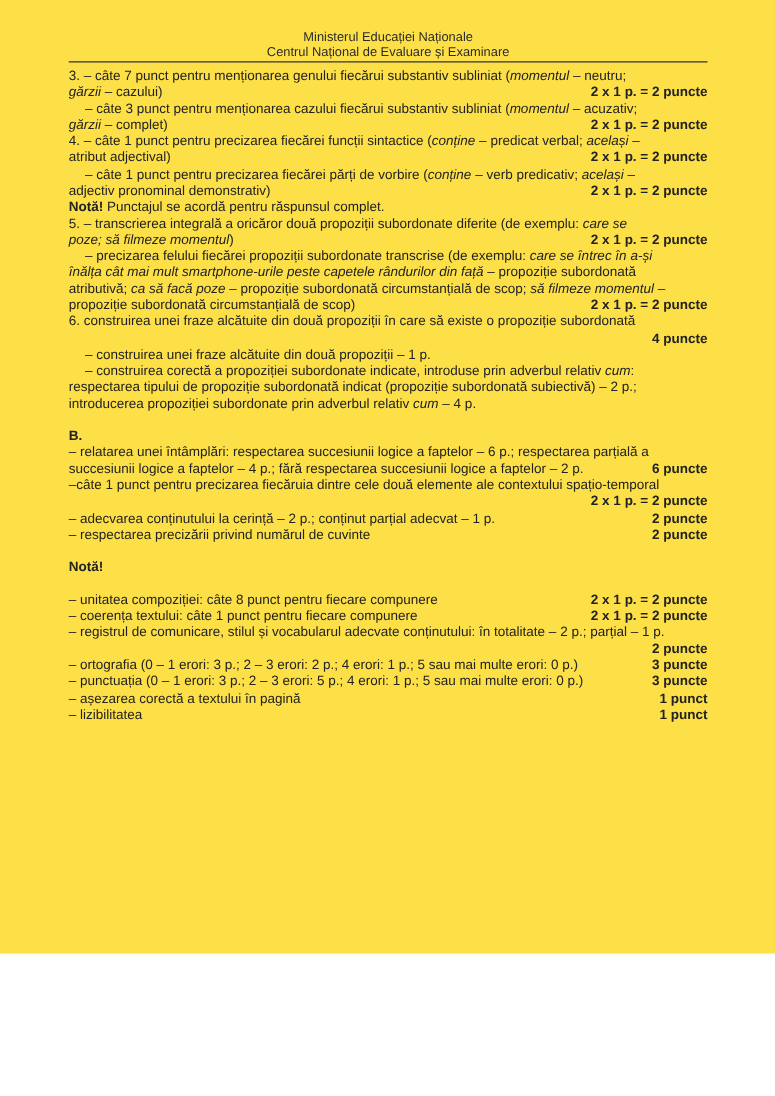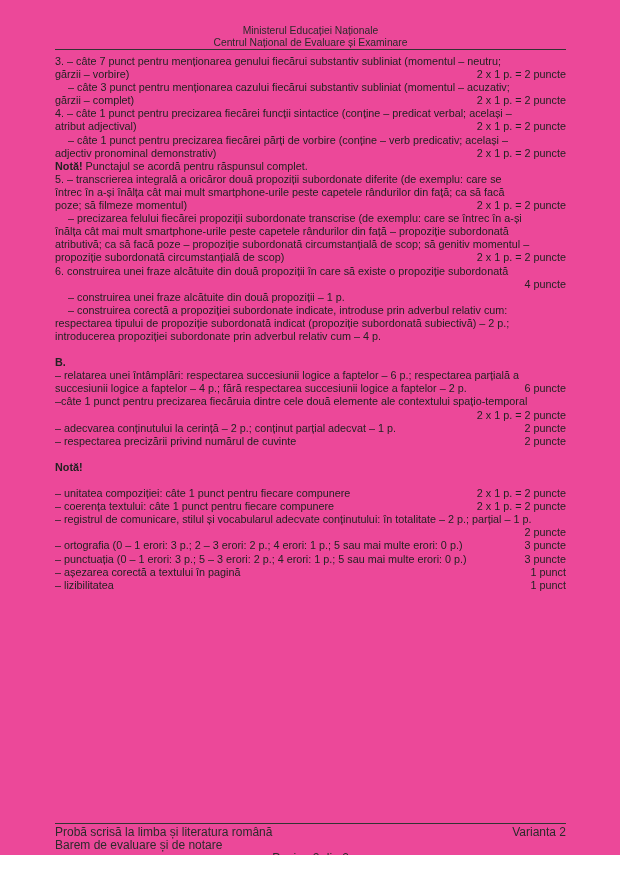--- a/index.html
+++ b/index.html
@@ -1,20 +1,20 @@
 <!DOCTYPE html>
 <html><head>
 <meta charset="utf-8">
 <style>
   html, body { margin: 0; padding: 0; background: #ffffff; }
   .page {
     position: relative;
     width: 620px;
-    height: 855px;
-    background: #ec4899;
+    height: 763px;
+    background: #fde047;
     font-family: "Liberation Sans", sans-serif;
     color: #222222;
     overflow: hidden;
   }
   .doc-header {
     position: absolute;
     top: 25px;
     left: 55px;
     width: 511px;
     text-align: center;
@@ -42,24 +42,24 @@
     align-items: baseline;
     height: 13.1px;
     line-height: 13.1px;
     white-space: pre;
   }
   .line .left { white-space: pre; }
   .line.ind .left { padding-left: 13px; }
   .score {
     margin-left: auto;
     padding-left: 6px;
-    font-weight: 400;
+    font-weight: 700;
     white-space: pre;
   }
-  .it { }
+  .it { font-style: italic; }
   .bd { font-weight: 700; }
   .blank { height: 13.1px; }
   .footer-rule {
     position: absolute;
     left: 55px;
     top: 823px;
     width: 511px;
     height: 0;
     border-top: 1.2px solid #333333;
   }
@@ -82,58 +82,57 @@
 
   <div class="doc-header">
     <div>Ministerul Educației Naționale</div>
     <div>Centrul Național de Evaluare și Examinare</div>
   </div>
 
   <div class="head-rule"></div>
 
   <div class="content" id="doc-lines">
       <div class="line"><span class="left"><span>3. – câte 7 punct pentru menționarea genului fiecărui substantiv subliniat (</span><span class="it">momentul</span><span> – neutru;</span></span></div>
-      <div class="line"><span class="left"><span class="it">gărzii</span><span> – vorbire)</span></span><span class="score">2 x 1 p. = 2 puncte</span></div>
+      <div class="line"><span class="left"><span class="it">gărzii</span><span> – cazului)</span></span><span class="score">2 x 1 p. = 2 puncte</span></div>
       <div class="line ind"><span class="left"><span>– câte 3 punct pentru menționarea cazului fiecărui substantiv subliniat (</span><span class="it">momentul</span><span> – acuzativ;</span></span></div>
       <div class="line"><span class="left"><span class="it">gărzii</span><span> – complet)</span></span><span class="score">2 x 1 p. = 2 puncte</span></div>
       <div class="line"><span class="left"><span>4. – câte 1 punct pentru precizarea fiecărei funcții sintactice (</span><span class="it">conține</span><span> – predicat verbal; </span><span class="it">același</span><span> –</span></span></div>
       <div class="line"><span class="left"><span>atribut adjectival)</span></span><span class="score">2 x 1 p. = 2 puncte</span></div>
       <div class="line ind"><span class="left"><span>– câte 1 punct pentru precizarea fiecărei părți de vorbire (</span><span class="it">conține</span><span> – verb predicativ; </span><span class="it">același</span><span> –</span></span></div>
       <div class="line"><span class="left"><span>adjectiv pronominal demonstrativ)</span></span><span class="score">2 x 1 p. = 2 puncte</span></div>
       <div class="line"><span class="left"><span class="bd">Notă!</span><span> Punctajul se acordă pentru răspunsul complet.</span></span></div>
       <div class="line"><span class="left"><span>5. – transcrierea integrală a oricăror două propoziții subordonate diferite (de exemplu: </span><span class="it">care se</span></span></div>
-      <div class="line"><span class="left"><span class="it">întrec în a-și înălța cât mai mult smartphone-urile peste capetele rândurilor din față; ca să facă</span></span></div>
       <div class="line"><span class="left"><span class="it">poze; să filmeze momentul</span><span>)</span></span><span class="score">2 x 1 p. = 2 puncte</span></div>
       <div class="line ind"><span class="left"><span>– precizarea felului fiecărei propoziții subordonate transcrise (de exemplu: </span><span class="it">care se întrec în a-și</span></span></div>
       <div class="line"><span class="left"><span class="it">înălța cât mai mult smartphone-urile peste capetele rândurilor din față</span><span> – propoziție subordonată</span></span></div>
-      <div class="line"><span class="left"><span>atributivă; </span><span class="it">ca să facă poze</span><span> – propoziție subordonată circumstanțială de scop; </span><span class="it">să genitiv momentul</span><span> –</span></span></div>
+      <div class="line"><span class="left"><span>atributivă; </span><span class="it">ca să facă poze</span><span> – propoziție subordonată circumstanțială de scop; </span><span class="it">să filmeze momentul</span><span> –</span></span></div>
       <div class="line"><span class="left"><span>propoziție subordonată circumstanțială de scop)</span></span><span class="score">2 x 1 p. = 2 puncte</span></div>
       <div class="line"><span class="left"><span>6. construirea unei fraze alcătuite din două propoziții în care să existe o propoziție subordonată</span></span></div>
       <div class="line"><span class="score">4 puncte</span></div>
       <div class="line ind"><span class="left"><span>– construirea unei fraze alcătuite din două propoziții – 1 p.</span></span></div>
       <div class="line ind"><span class="left"><span>– construirea corectă a propoziției subordonate indicate, introduse prin adverbul relativ </span><span class="it">cum</span><span>:</span></span></div>
       <div class="line"><span class="left"><span>respectarea tipului de propoziție subordonată indicat (propoziție subordonată subiectivă) – 2 p.;</span></span></div>
       <div class="line"><span class="left"><span>introducerea propoziției subordonate prin adverbul relativ </span><span class="it">cum</span><span> – 4 p.</span></span></div>
       <div class="line blank"></div>
       <div class="line"><span class="left"><span class="bd">B.</span></span></div>
       <div class="line"><span class="left"><span>– relatarea unei întâmplări: respectarea succesiunii logice a faptelor – 6 p.; respectarea parțială a</span></span></div>
       <div class="line"><span class="left"><span>succesiunii logice a faptelor – 4 p.; fără respectarea succesiunii logice a faptelor – 2 p.</span></span><span class="score">6 puncte</span></div>
       <div class="line"><span class="left"><span>–câte 1 punct pentru precizarea fiecăruia dintre cele două elemente ale contextului spațio-temporal</span></span></div>
       <div class="line"><span class="left"></span><span class="score">2 x 1 p. = 2 puncte</span></div>
       <div class="line"><span class="left"><span>– adecvarea conținutului la cerință – 2 p.; conținut parțial adecvat – 1 p.</span></span><span class="score">2 puncte</span></div>
       <div class="line"><span class="left"><span>– respectarea precizării privind numărul de cuvinte</span></span><span class="score">2 puncte</span></div>
       <div class="line blank"></div>
       <div class="line"><span class="left"><span class="bd">Notă!</span></span></div>
       <div class="line blank"></div>
-      <div class="line"><span class="left"><span>– unitatea compoziției: câte 1 punct pentru fiecare compunere</span></span><span class="score">2 x 1 p. = 2 puncte</span></div>
+      <div class="line"><span class="left"><span>– unitatea compoziției: câte 8 punct pentru fiecare compunere</span></span><span class="score">2 x 1 p. = 2 puncte</span></div>
       <div class="line"><span class="left"><span>– coerența textului: câte 1 punct pentru fiecare compunere</span></span><span class="score">2 x 1 p. = 2 puncte</span></div>
       <div class="line"><span class="left"><span>– registrul de comunicare, stilul și vocabularul adecvate conținutului: în totalitate – 2 p.; parțial – 1 p.</span></span></div>
       <div class="line"><span class="left"></span><span class="score">2 puncte</span></div>
       <div class="line"><span class="left"><span>– ortografia (0 – 1 erori: 3 p.; 2 – 3 erori: 2 p.; 4 erori: 1 p.; 5 sau mai multe erori: 0 p.)</span></span><span class="score">3 puncte</span></div>
-      <div class="line"><span class="left"><span>– punctuația (0 – 1 erori: 3 p.; 5 – 3 erori: 2 p.; 4 erori: 1 p.; 5 sau mai multe erori: 0 p.)</span></span><span class="score">3 puncte</span></div>
+      <div class="line"><span class="left"><span>– punctuația (0 – 1 erori: 3 p.; 2 – 3 erori: 5 p.; 4 erori: 1 p.; 5 sau mai multe erori: 0 p.)</span></span><span class="score">3 puncte</span></div>
       <div class="line"><span class="left"><span>– așezarea corectă a textului în pagină</span></span><span class="score">1 punct</span></div>
       <div class="line"><span class="left"><span>– lizibilitatea</span></span><span class="score">1 punct</span></div>
     </div>
 
   <div class="footer-rule"></div>
 
   <div class="doc-footer">
     <div class="foot-row1">
       <span>Probă scrisă la limba și literatura română</span>
       <span>Varianta 2</span>

